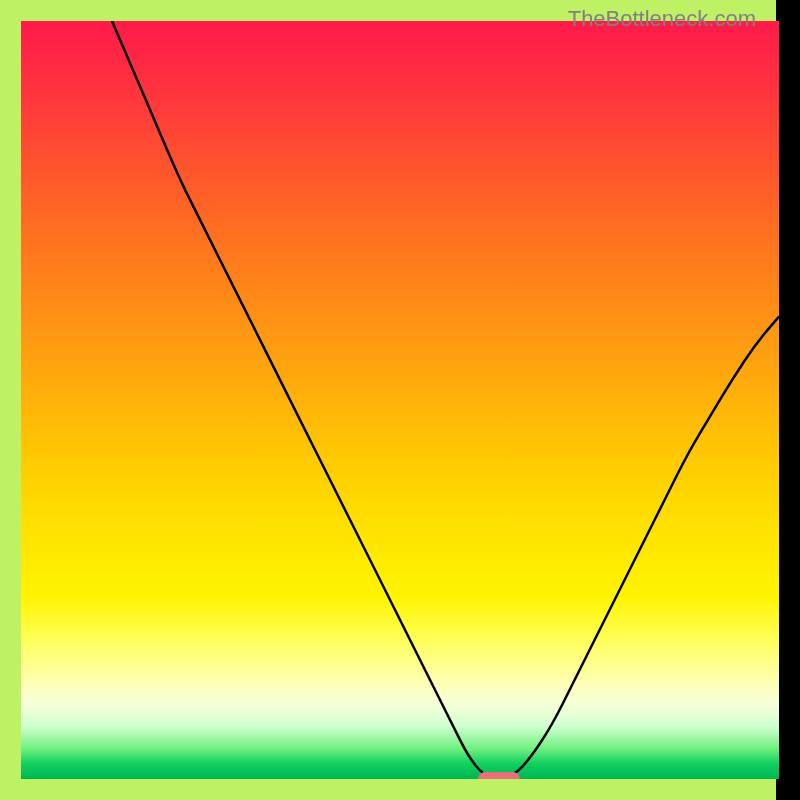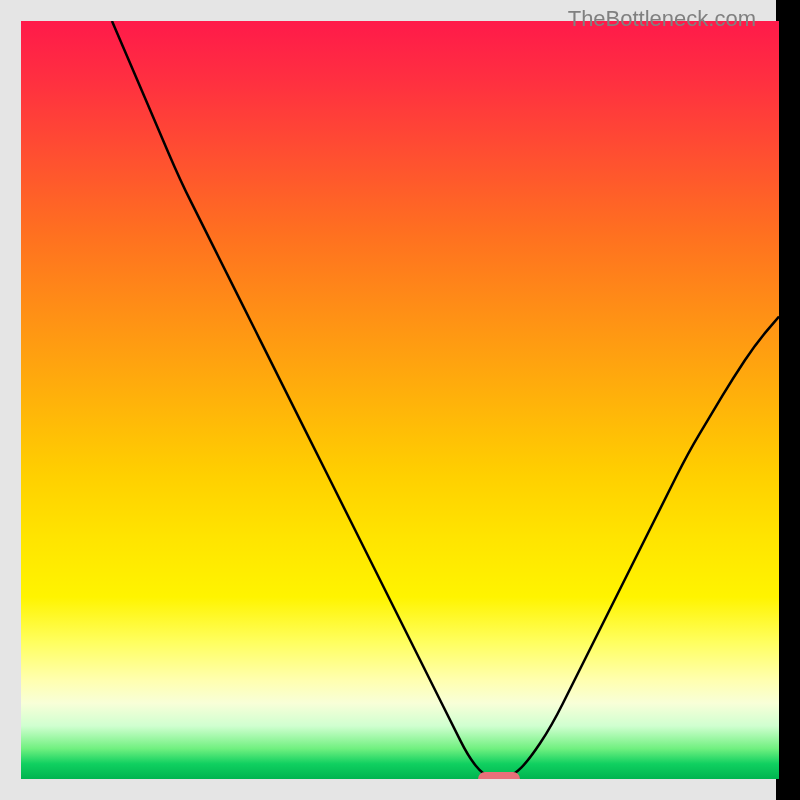--- a/index.html
+++ b/index.html
@@ -7,21 +7,21 @@
       width: 800px;
       height: 800px;
       font-family: Arial, sans-serif;
       background: #000;
       position: relative;
     }
     .chart-container {
       width: 776px;
       height: 800px;
       position: relative;
-      background: #e5e5e5;
+      background: #bef264;
     }
     .watermark {
       position: absolute;
       top: 6px;
       right: 20px;
       color: #808080;
       font-size: 22px;
       font-family: Arial, sans-serif;
       z-index: 10;
     }

